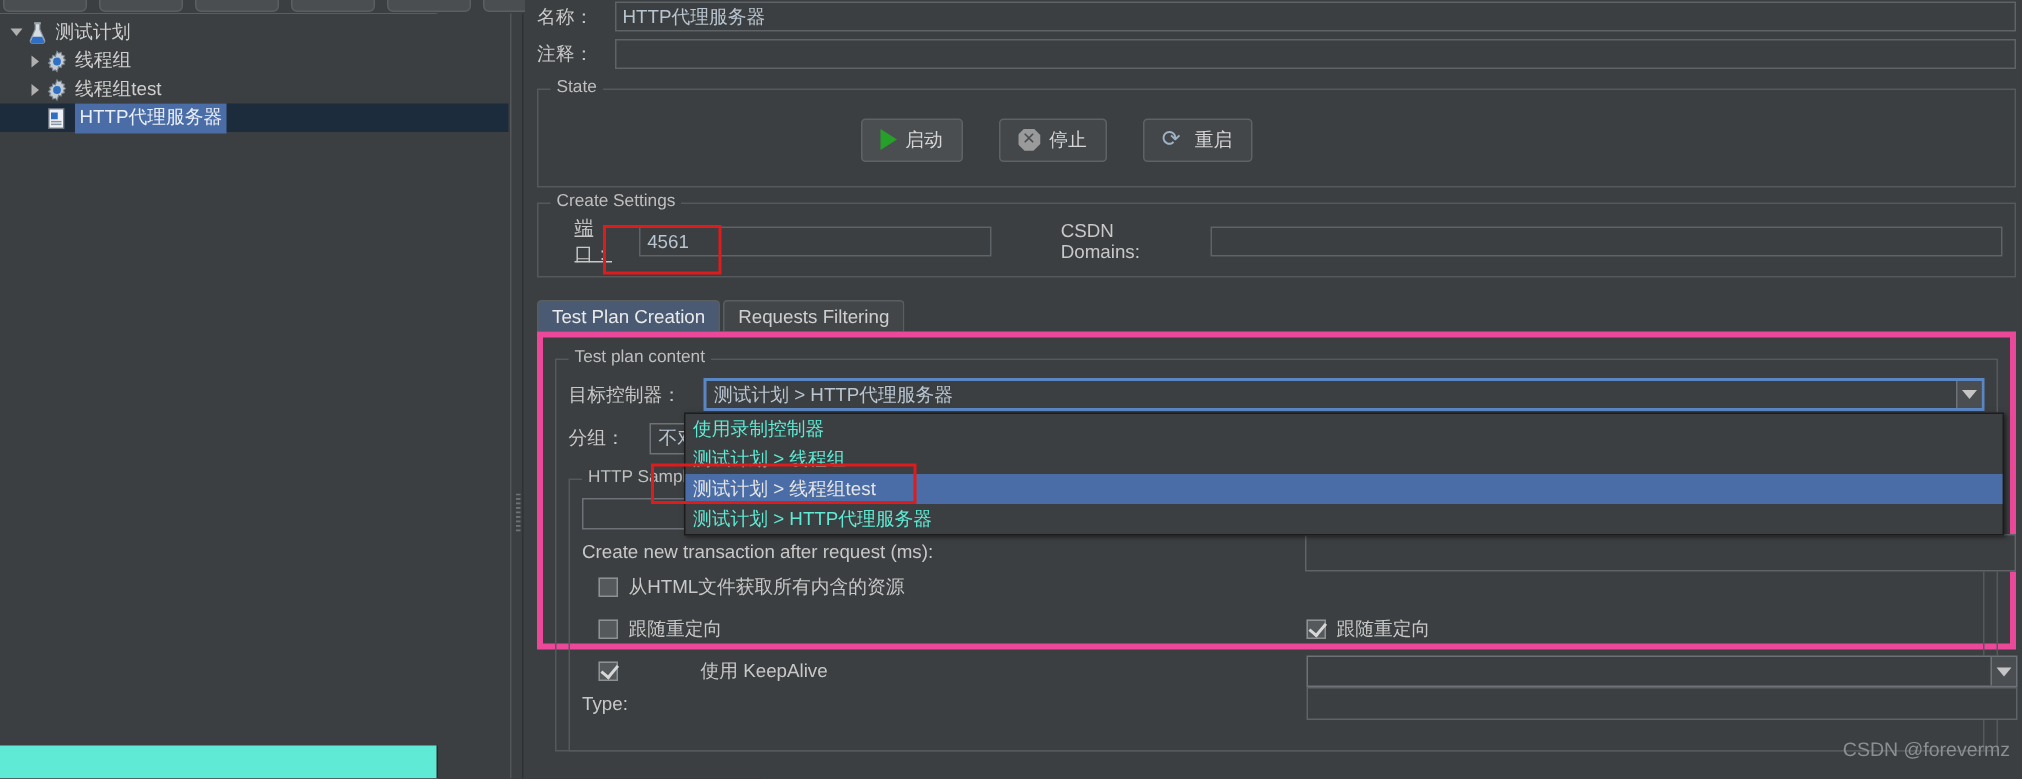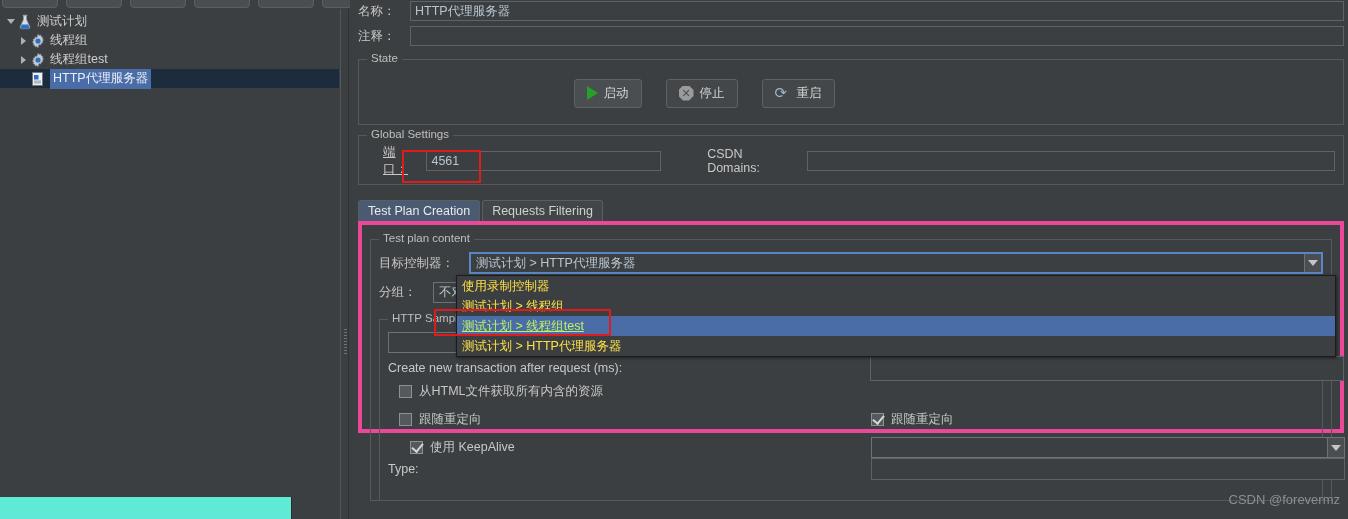--- a/index.html
+++ b/index.html
@@ -295,27 +295,26 @@
     background: #3c3f41;
     border: 1px solid #1c1c1c;
     z-index: 50;
     box-shadow: 1px 1px 3px rgba(0,0,0,.55);
   }
   .popup-item {
     height: 20px;
     line-height: 20px;
     padding-left: 5px;
     font-size: 12.5px;
-    color: #fde047;
+    color: #5eead4;
     white-space: nowrap;
   }
   .popup-item.sel {
     background: #4a6da7;
-    color: #bef264;
-    text-decoration: underline;
+    color: #e5e5e5;
   }
 
   .check {
     display: inline-flex; align-items: center;
     font-size: 12.5px; color: #c8c8c8;
     margin-right: 8px;
   }
   .box {
     width: 13px; height: 13px;
     border: 1px solid #8d9194;
@@ -440,21 +439,21 @@
             <span>停止</span>
           </div>
           <div class="jbtn flat">
             <span class="restart-glyph">⟳</span>
             <span>重启</span>
           </div>
         </div>
       </div>
 
       <div class="group">
-        <div class="group-title">Global Settings</div>
+        <div class="group-title">Create Settings</div>
         <div class="gs-body">
           <span class="gs-label">端口：</span>
           <span class="text-input port-input">4561</span>
           <span class="https-label">CSDN Domains:</span>
           <span class="text-input https-input"></span>
         </div>
       </div>
 
       <div class="tabs" id="tabbar">
           <div class="tab active">Test Plan Creation</div>
@@ -516,21 +515,21 @@
                 <span class="box"></span>
                 <span>跟随重定向</span>
               </span>
               <span class="check" style="position:absolute;left:483px;">
                 <span class="box on"></span>
                 <span>跟随重定向</span>
               </span>
             </div>
 
             <div class="row" style="margin-bottom:6px;">
-              <span class="check" style="margin-left:22px;">
+              <span class="check" style="margin-left:11px;gap:48px;">
                 <span class="box on"></span>
                 <span>使用 KeepAlive</span>
               </span>
               <span class="combo" style="position:absolute;left:483px;width:474px;">
                 <span></span>
                 <span class="arrow-box">
                     <span class="caret"></span>
                   </span>
               </span>
             </div>

